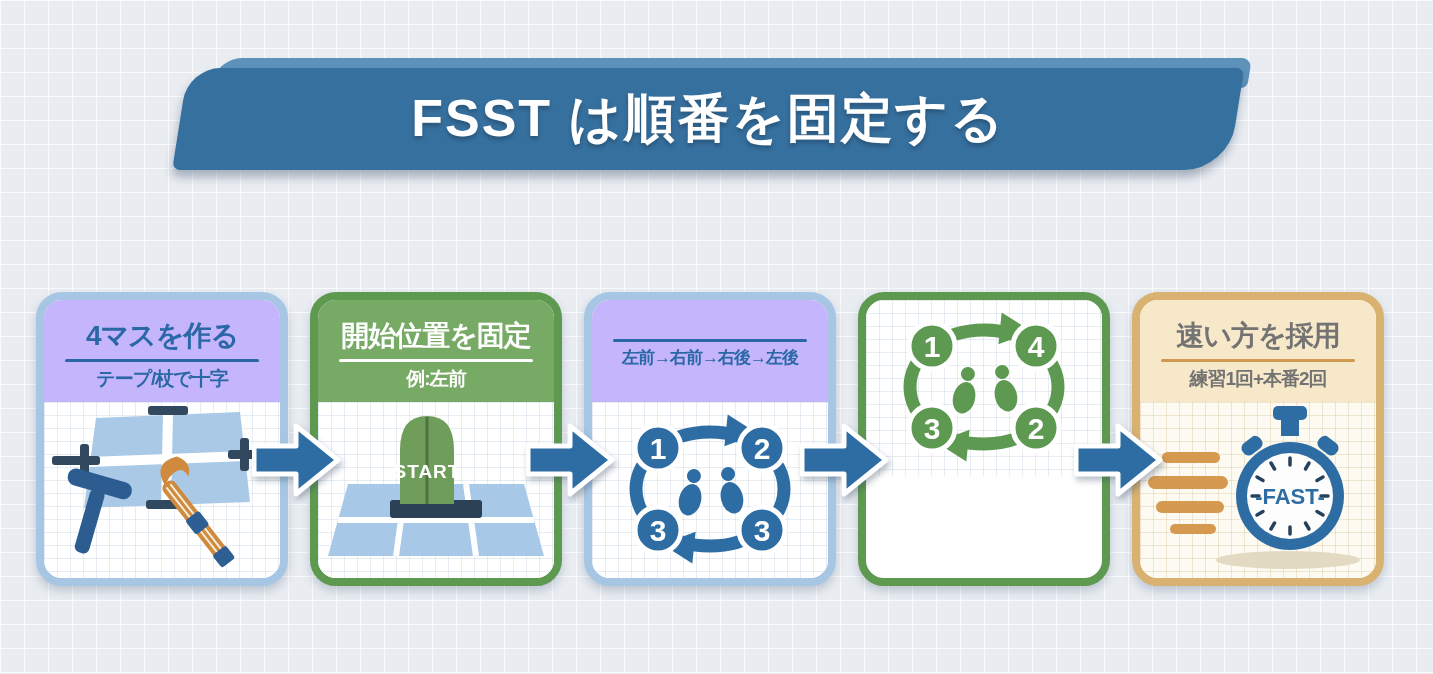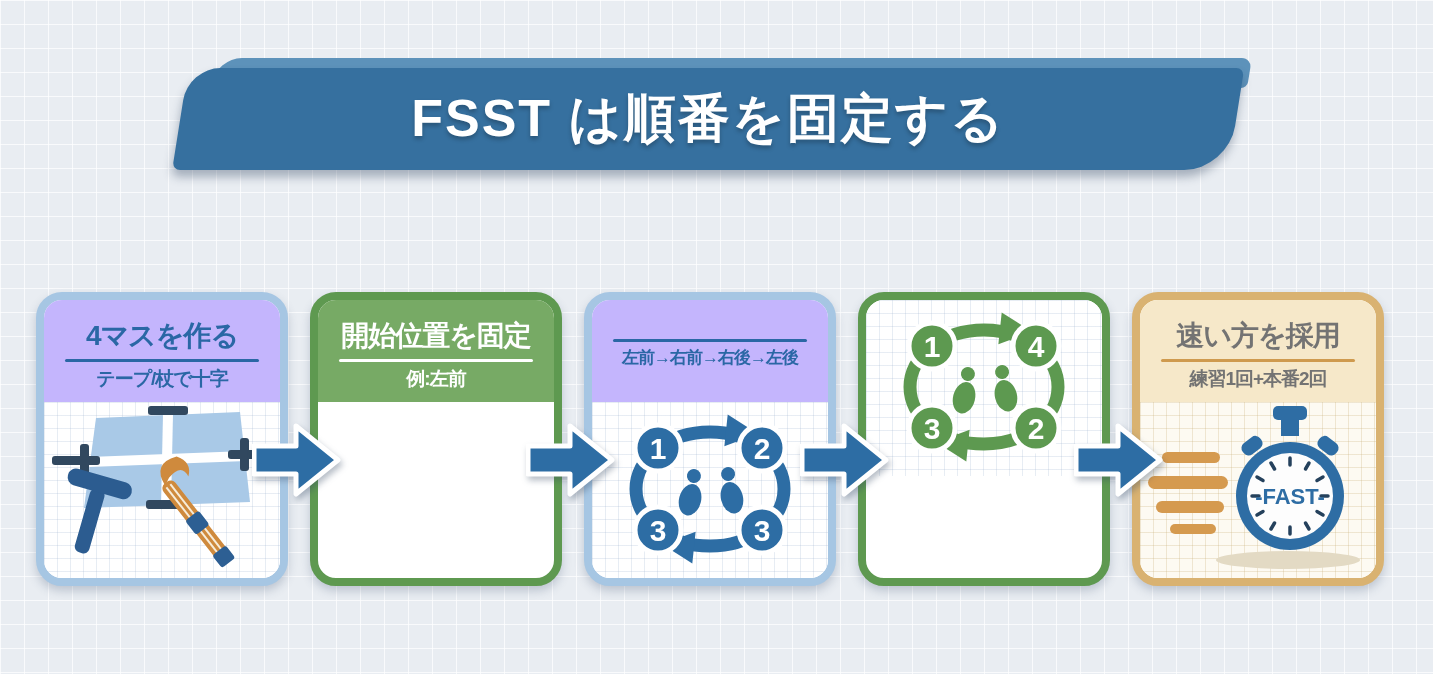--- a/index.html
+++ b/index.html
@@ -133,20 +133,34 @@
       </g>
     </svg>
   </div>
 </div>
 
 <div class="card green c2" style="left:310px">
   <div class="card-header">
     <div class="card-title">開始位置を固定</div>
     <div class="divider"></div>
     <div class="card-subtitle">例:左前</div>
+  </div>
+  <div class="card-body">
+    <svg width="236" height="176" viewBox="0 0 236 176">
+      <polygon points="30,82 206,82 226,154 10,154" fill="#a8c8e8"></polygon>
+      <g stroke="#ffffff" stroke-width="6">
+        <line x1="88" y1="82" x2="78" y2="154"></line>
+        <line x1="148" y1="82" x2="158" y2="154"></line>
+        <line x1="20" y1="118" x2="216" y2="118"></line>
+      </g>
+      <rect x="72" y="98" width="92" height="18" rx="3" fill="#2d4156"></rect>
+      <path d="M82,102 L82,48 Q82,14 109,14 Q136,14 136,48 L136,102 Z" fill="#6f9d5a"></path>
+      <line x1="109" y1="15" x2="109" y2="102" stroke="#4e7340" stroke-width="3"></line>
+      <text x="109" y="76" text-anchor="middle" class="svg-label" font-size="19" fill="#ffffff" letter-spacing="1">START</text>
+    </svg>
   </div>
 </div>
 
 <div class="card blue c3" style="left:584px">
   <div class="card-header">
     <div class="divider"></div>
     <div class="card-subtitle">左前→右前→右後→左後</div>
   </div>
   <div class="card-body">
     <svg width="236" height="176" viewBox="0 0 236 176">

